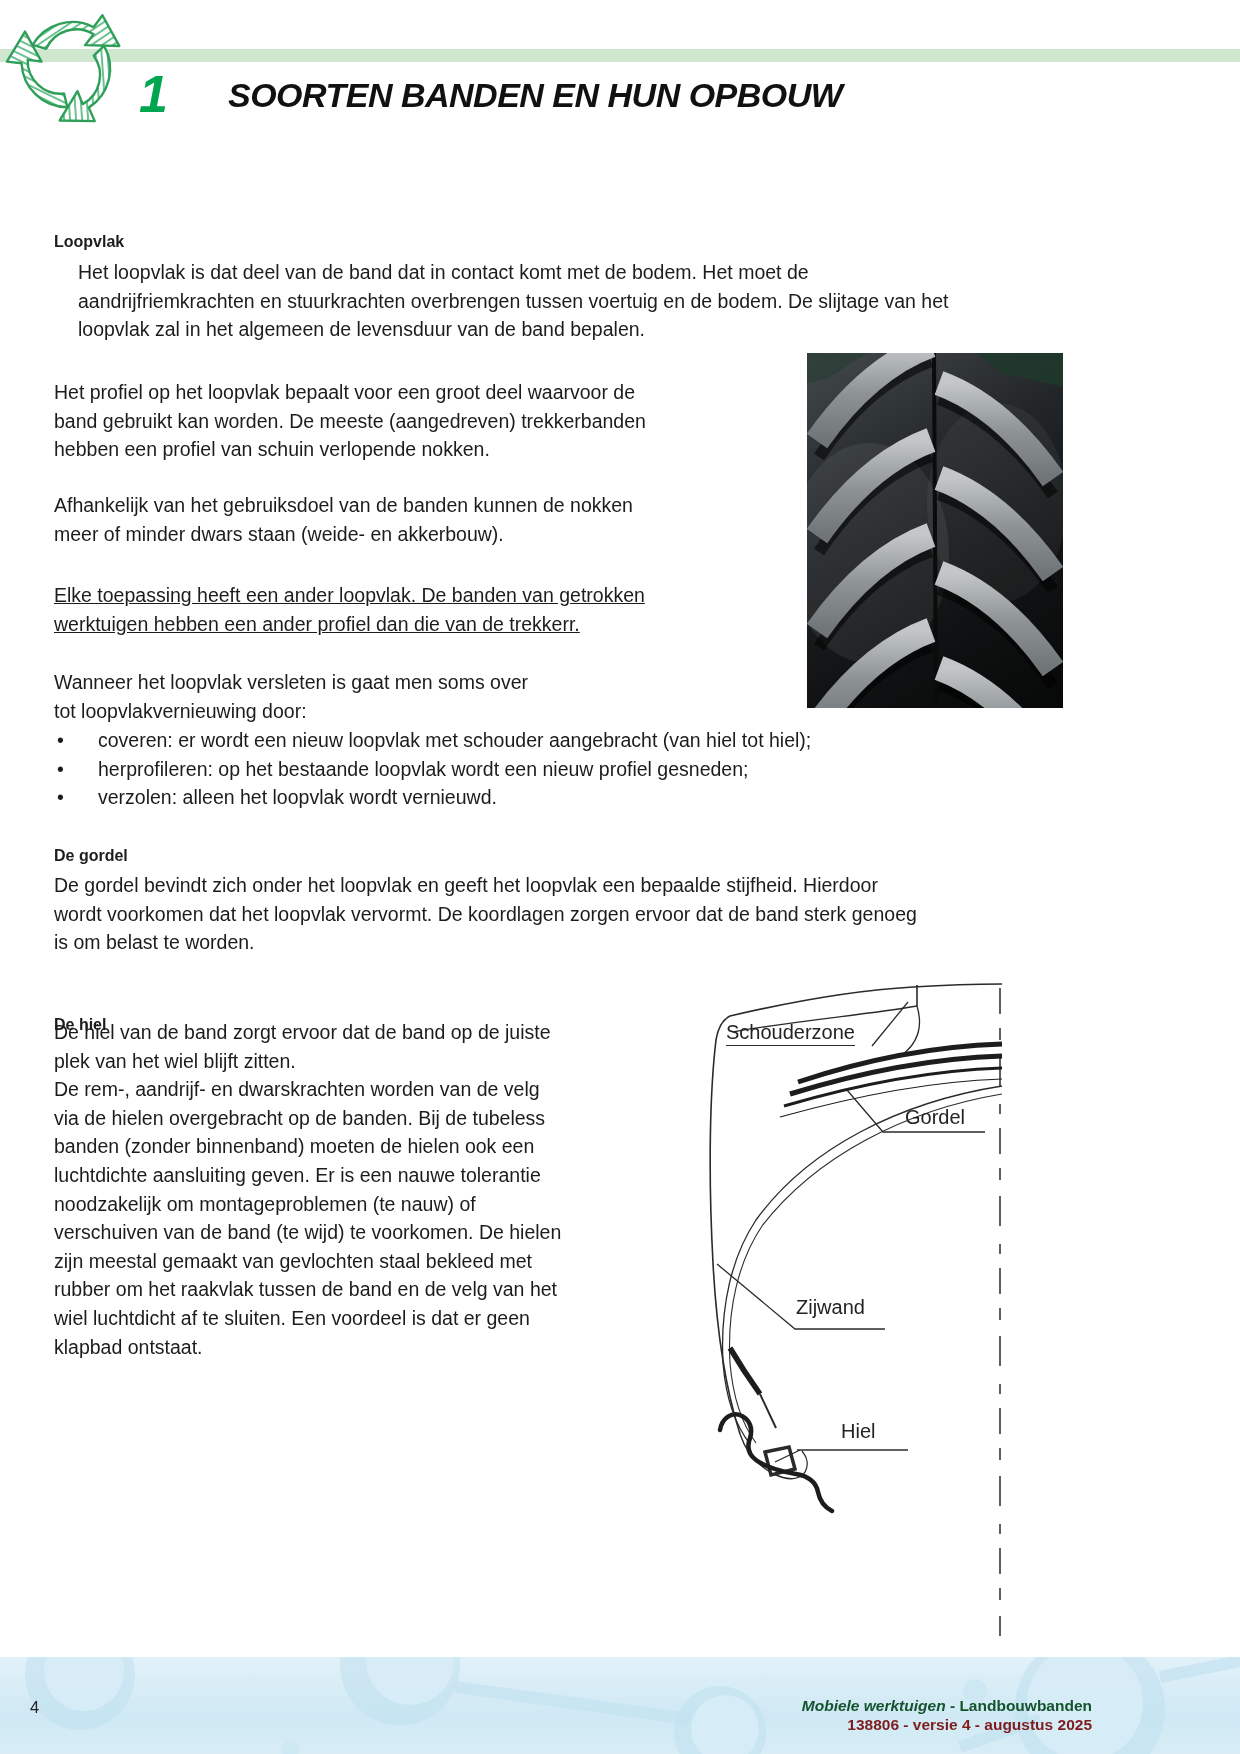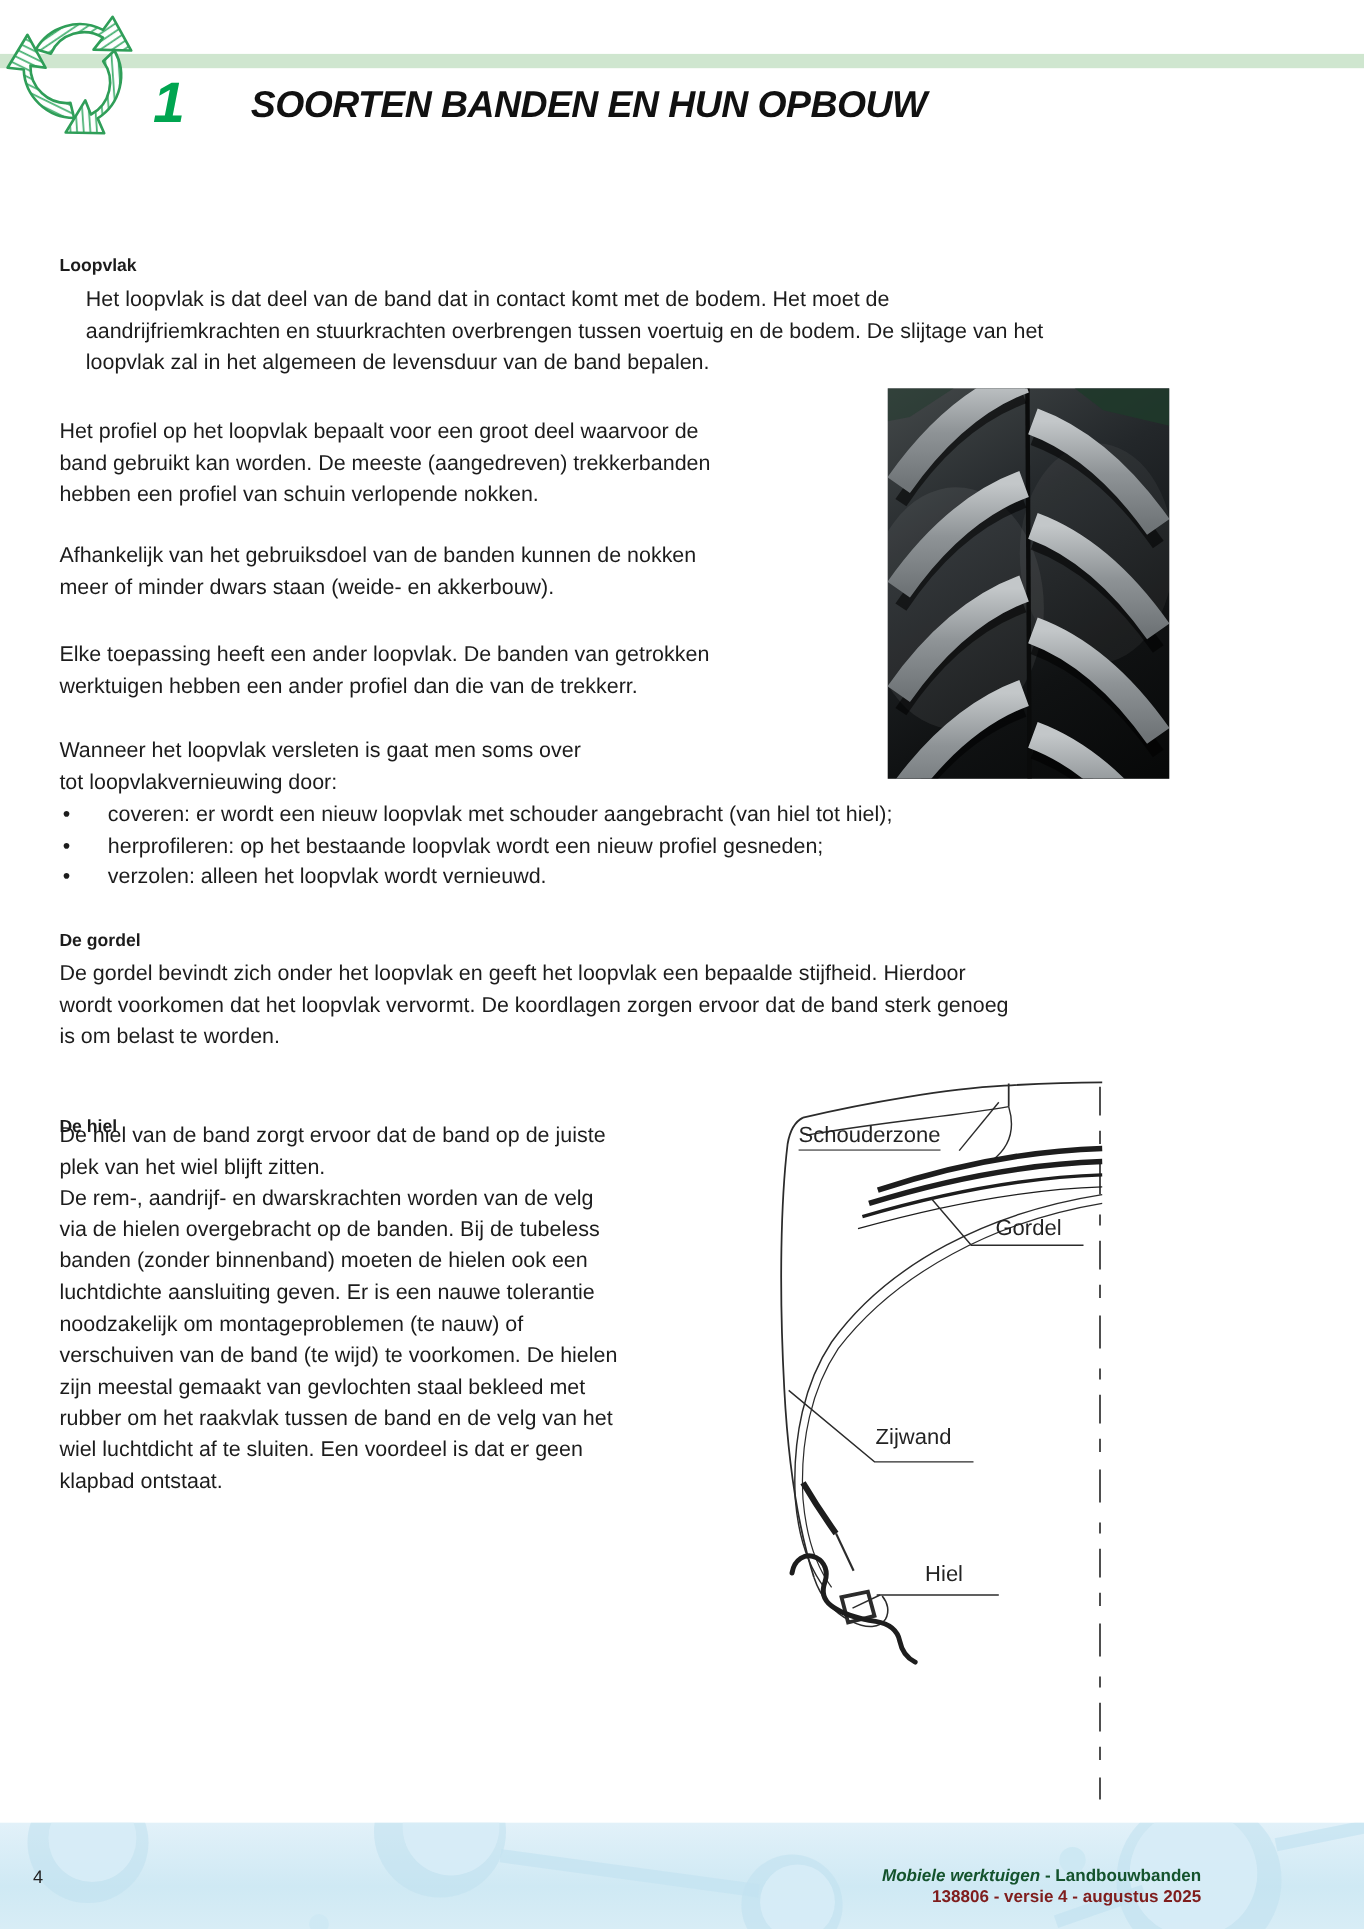--- a/index.html
+++ b/index.html
@@ -60,21 +60,21 @@
 
   <div class="abs h2" style="left:54px;top:228px;">Loopvlak</div>
   <div class="abs para" style="left:40px;top:258px;margin-left:38px;">Het loopvlak is dat deel van de band dat in contact komt met de bodem. Het moet de
 aandrijfriemkrachten en stuurkrachten overbrengen tussen voertuig en de bodem. De slijtage van het
 loopvlak zal in het algemeen de levensduur van de band bepalen.</div>
   <div class="abs para" style="left:54px;top:378px;width:740px;">Het profiel op het loopvlak bepaalt voor een groot deel waarvoor de
 band gebruikt kan worden. De meeste (aangedreven) trekkerbanden
 hebben een profiel van schuin verlopende nokken.</div>
   <div class="abs para" style="left:54px;top:491px;width:740px;">Afhankelijk van het gebruiksdoel van de banden kunnen de nokken
 meer of minder dwars staan (weide- en akkerbouw).</div>
-  <div class="abs para" style="left:54px;top:581px;width:740px;">Elke toepassing heeft een ander loopvlak. De banden van getrokken
+  <div class="abs para" style="left:54px;top:581px;width:740px;text-decoration:underline;">Elke toepassing heeft een ander loopvlak. De banden van getrokken
 werktuigen hebben een ander profiel dan die van de trekkerr.</div>
   <div class="abs para" style="left:54px;top:668px;width:740px;">Wanneer het loopvlak versleten is gaat men soms over
 tot loopvlakvernieuwing door:</div>
 
   <div class="abs bullets" style="left:54px;top:726px;width:1140px;">
     <div class="bullet-row">
       <span class="bullet-dot">•</span>
       <span>coveren: er wordt een nieuw loopvlak met schouder aangebracht (van hiel tot hiel);</span>
     </div>
     <div class="bullet-row">

